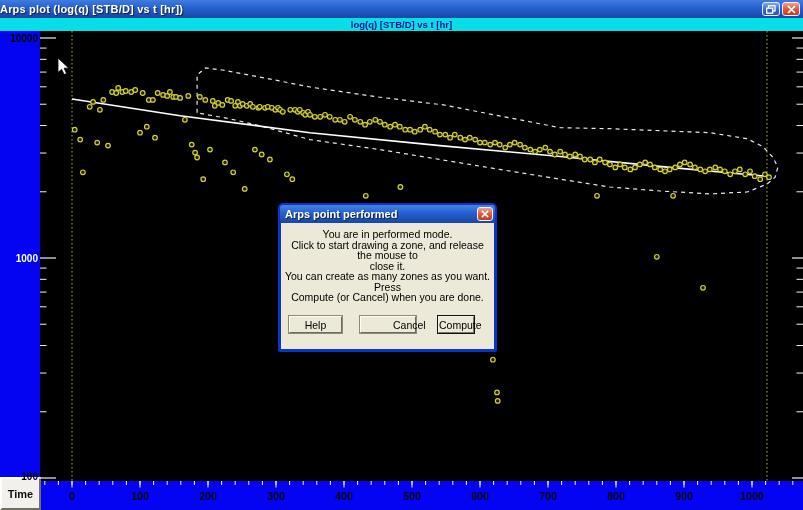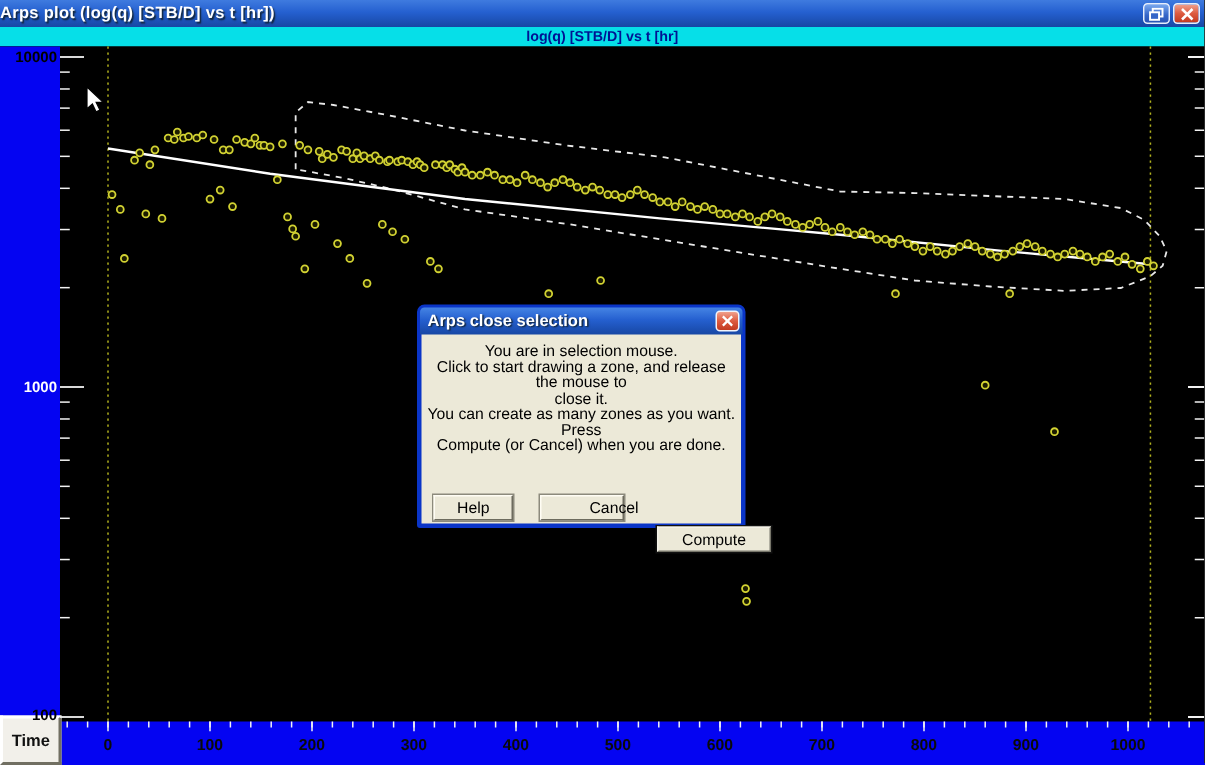--- a/index.html
+++ b/index.html
@@ -40,21 +40,21 @@
     background:linear-gradient(180deg,#4584e4 0%,#2560d0 45%,#1747a4 100%);
     border-radius:3px 3px 0 0;display:flex;align-items:center;padding:0 2px 0 5px;}
   .dlg-title .t{color:#fff;font-size:11px;font-weight:bold;text-shadow:1px 1px 1px #123;}
   .dlg-close{margin-left:auto;width:16px;height:14px;border:1px solid #f0f4fc;border-radius:3px;
     background:linear-gradient(180deg,#f0a08c 0%,#dd5b40 50%,#c23a20 100%);
     display:flex;align-items:center;justify-content:center;}
   .dlg-body{position:absolute;left:0;top:18px;width:213px;height:125px;}
   .dlg-lines{position:absolute;left:2px;top:5px;width:209px;text-align:center;
     font-size:10.5px;line-height:10.5px;color:#000;}
   .dlg-line{min-height:10.5px;}
-  .dlg-btn{position:absolute;top:106px;height:17px;font-family:"Liberation Sans",sans-serif;
+  .dlg-btn{position:absolute;top:92px;height:17px;font-family:"Liberation Sans",sans-serif;
     font-size:10.5px;color:#000;background:#ece9d8;
     border:1px solid;border-color:#fffdf4 #6d6b5e #6d6b5e #fffdf4;
     box-shadow:0 0 0 1px #8c8a7c;padding:0;}
   .dlg-btn.default{box-shadow:0 0 0 1px #111;border-color:#f4f2e8 #77766a #77766a #f4f2e8;}
 </style>
 </head>
 <body>
 
 <div class="win">
 
@@ -393,35 +393,35 @@
         <text x="38" y="261.5" text-anchor="end" font-size="10px" font-weight="bold" fill="#ffffff">1000</text>
         <line x1="40" y1="478" x2="56" y2="478" stroke="#f2f2f2" stroke-width="1.2"></line>
         <line x1="792" y1="478" x2="803" y2="478" stroke="#f2f2f2" stroke-width="1.2"></line>
         <text x="38" y="480" text-anchor="end" font-size="10px" font-weight="bold" fill="#000000">100</text>
       </g>
       <polygon points="58,58 58,72.5 61.6,69.3 64.1,74.6 66.6,73.4 64.1,68.2 68.8,68.2" fill="#fff" stroke="#000" stroke-width="0.8"></polygon>
     </svg>
 
   <div class="dialog">
     <div class="dlg-title">
-      <span class="t">Arps close selection</span>
+      <span class="t">Arps point performed</span>
       <span class="dlg-close">
         <svg width="8" height="8" viewBox="0 0 9 9">
           <path d="M1,1 L8,8 M8,1 L1,8" stroke="#fff" stroke-width="1.7"></path>
         </svg>
       </span>
     </div>
     <div class="dlg-body">
       <div class="dlg-lines">
-        <div class="dlg-line">You are in selection mouse.</div>
+        <div class="dlg-line">You are in performed mode.</div>
         <div class="dlg-line">Click to start drawing a zone, and release the mouse to</div>
         <div class="dlg-line">close it.</div>
         <div class="dlg-line">You can create as many zones as you want. Press</div>
         <div class="dlg-line">Compute (or Cancel) when you are done.</div>
         <div class="dlg-line"></div>
       </div>
       <button class="dlg-btn" style="left:8px;width:53px;">Help</button>
       <button class="dlg-btn" style="left:79px;width:56px;padding-left:32px;">Cancel</button>
-      <button class="dlg-btn default" style="left:157px;width:76px;margin-top:21px;">Compute</button>
+      <button class="dlg-btn default" style="left:157px;width:36px;">Compute</button>
     </div>
   </div>
 
 </div>
 
 </body></html>

